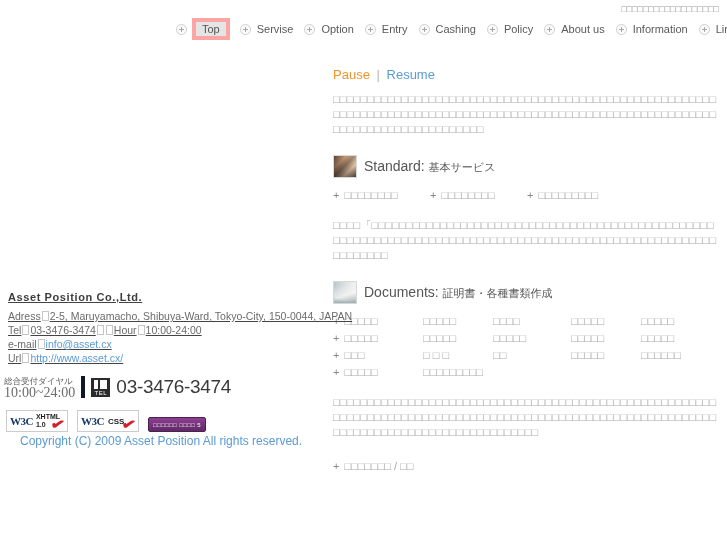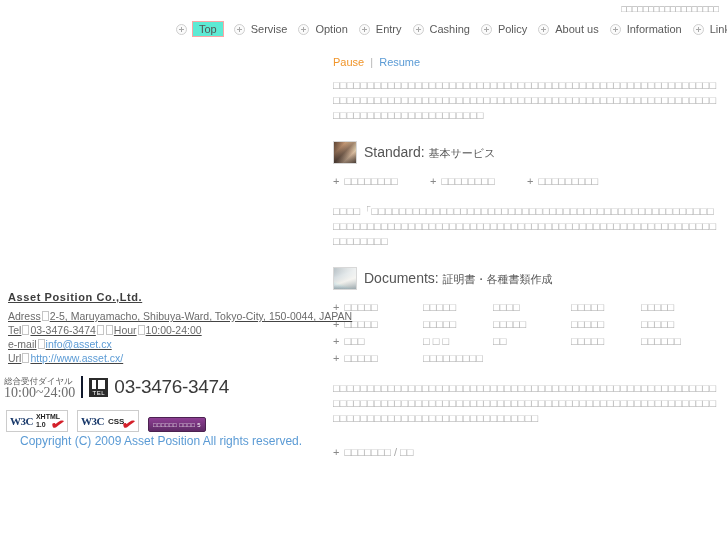--- a/index.html
+++ b/index.html
@@ -65,41 +65,41 @@
     background: #a8a8a8;
   }
   .nav-plus::before {
     left: 2px; right: 2px; top: 4px; height: 1px;
   }
   .nav-plus::after {
     top: 2px; bottom: 2px; left: 4px; width: 1px;
   }
   .nav-label { padding: 0 1px; }
   .nav-item.current .nav-label {
-    border: 1px solid #fca5a5;
-    background: #5eead4;
+    border: 4px solid #fca5a5;
+    background: #e5e5e5;
     padding: 1px 6px;
     color: #555;
   }
 
   
   .content-panel {
     position: absolute;
     left: 317px;
     top: 46px;
     width: 410px;
     height: 389px;
     background: #ffffff;
     box-sizing: border-box;
     padding: 10px 4px 0 16px;
   }
 
   .pause-row {
-    font-size: 11px;
-    margin: 0 0 10px 0;
+    font-size: 13px;
+    margin: 11px 0 10px 0;
   }
   .pause-link { color: #f0952a; text-decoration: none; cursor: pointer; }
   .pause-sep { color: #b5b5b5; margin: 0 3px; }
   .resume-link { color: #5b9bd5; text-decoration: none; cursor: pointer; }
 
   .tofu {
     color: #a9a9a9;
     font-size: 11px;
     line-height: 15px;
     letter-spacing: 0.2px;
@@ -226,21 +226,21 @@
 
   
   .tel-block {
     position: absolute;
     left: 4px;
     top: 376px;
     display: flex;
     align-items: center;
   }
   .tel-labels {
-    border-right: 2px solid #0f172a;
+    border-right: 4px solid #0f172a;
     padding-right: 6px;
     margin-right: 6px;
   }
   .tel-caption {
     font-size: 8.5px;
     color: #5d5d5d;
     line-height: 11px;
     white-space: nowrap;
   }
   .tel-hours {

